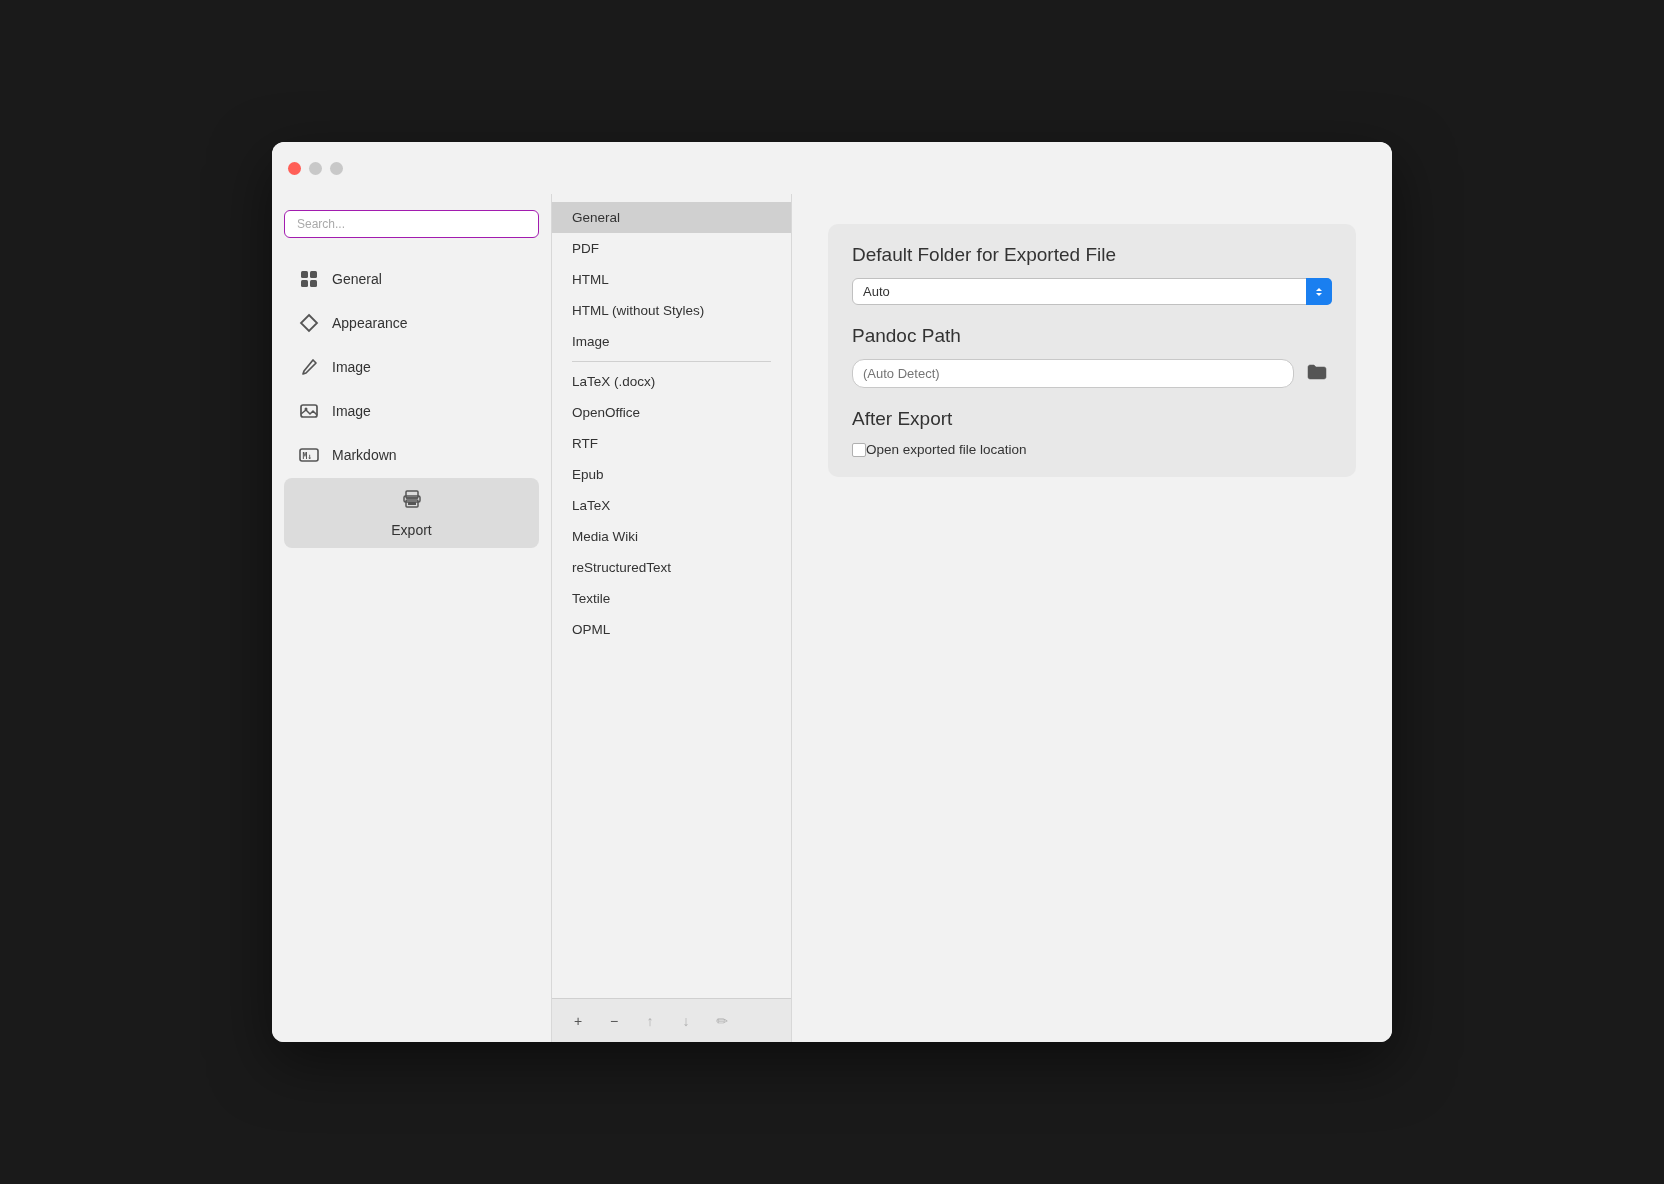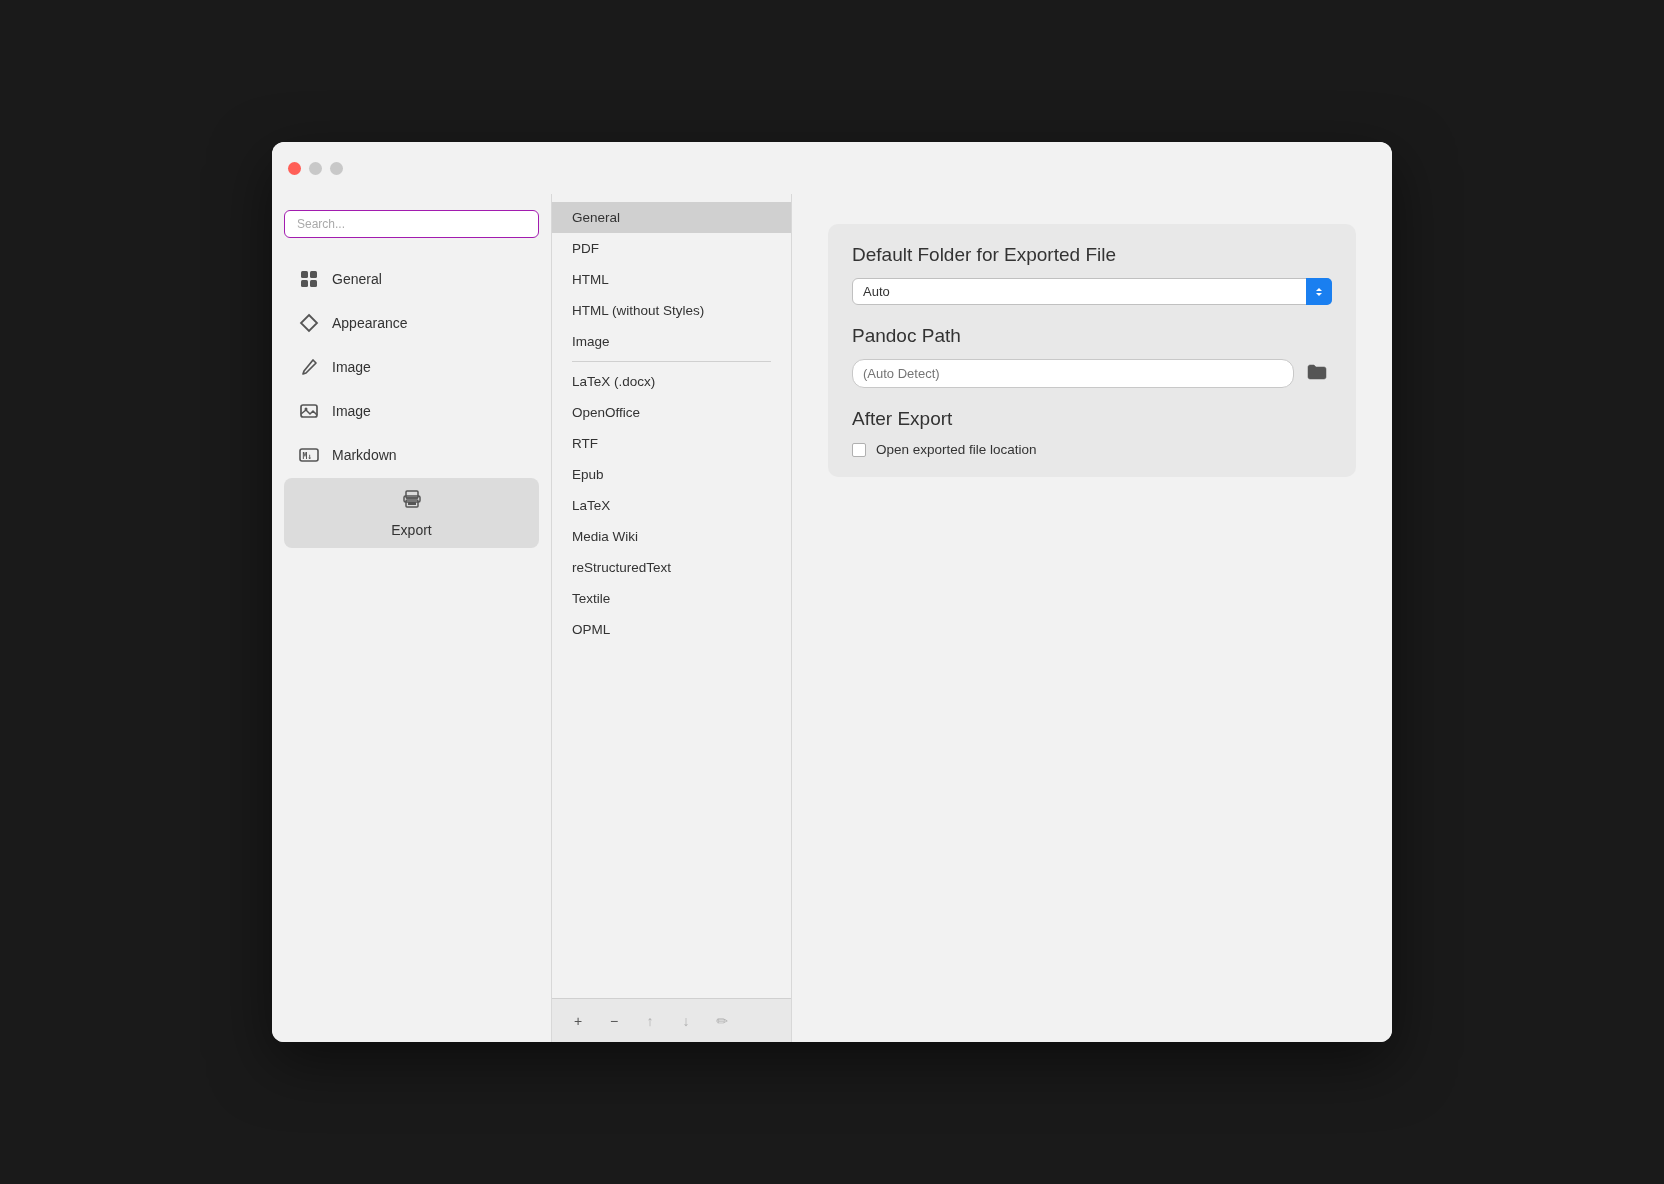--- a/index.html
+++ b/index.html
@@ -280,21 +280,20 @@
       cursor: pointer;
       font-size: 16px;
       color: #555;
     }
 
     .after-export-section {}
 
     .checkbox-row {
       display: flex;
       align-items: center;
-      gap: 10px;
       margin-top: 12px;
     }
 
     .checkbox-input {
       width: 14px;
       height: 14px;
       border: 1px solid #b0b0b0;
       border-radius: 2px;
       background: #ffffff;
       appearance: none;

